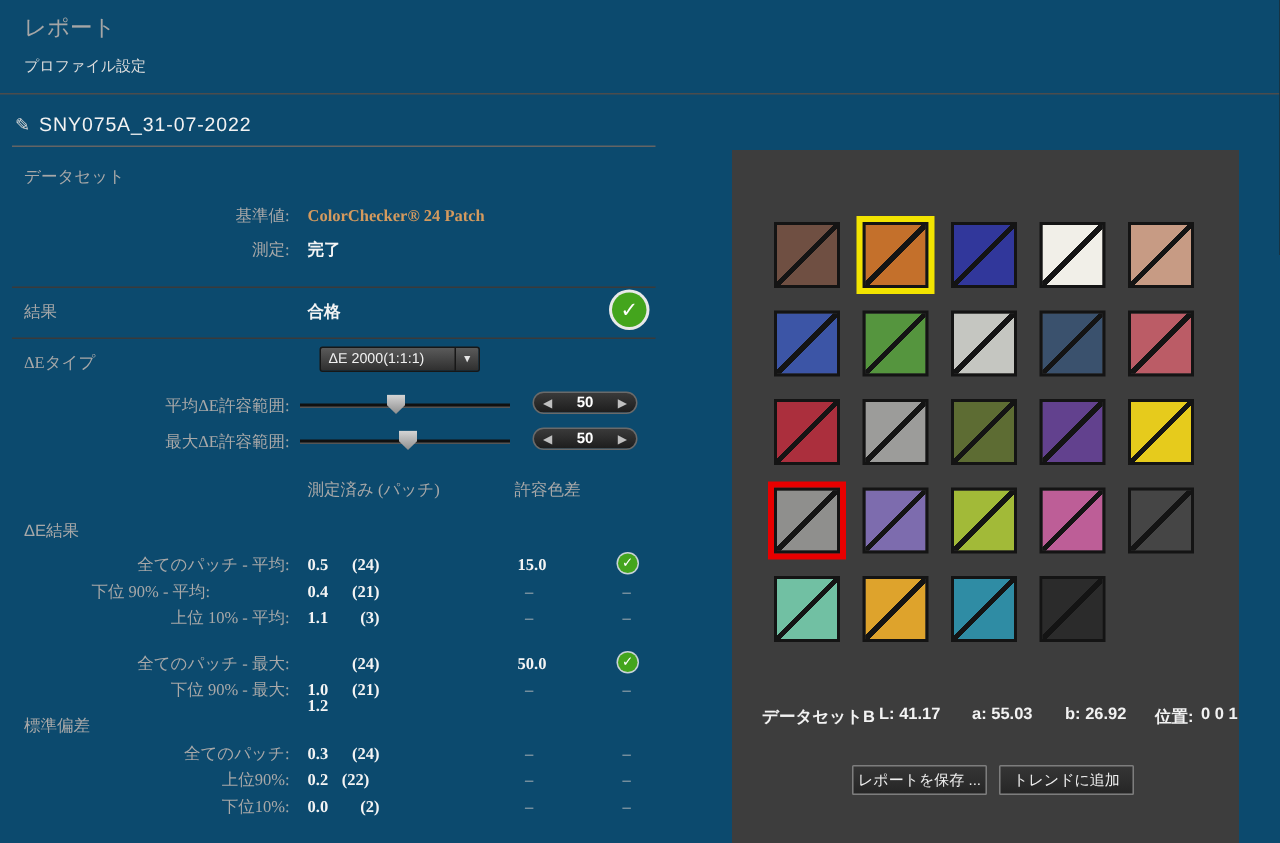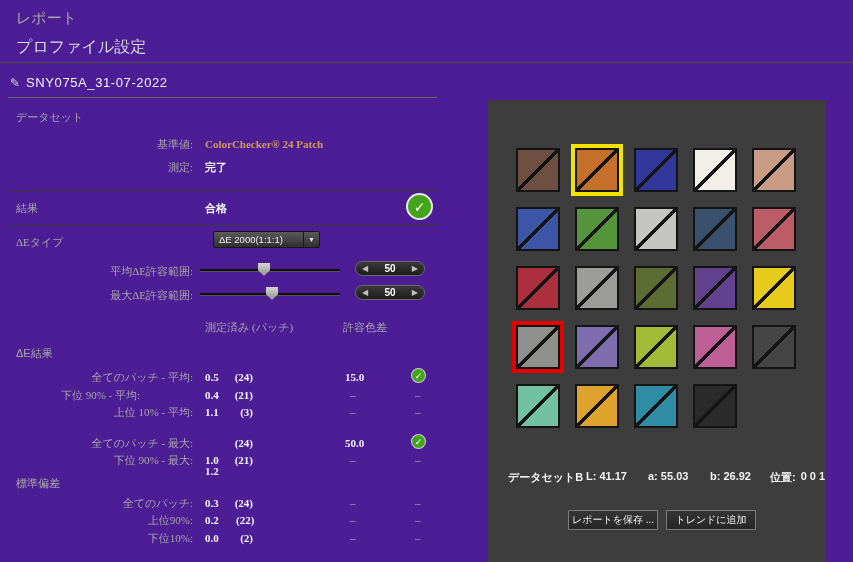--- a/index.html
+++ b/index.html
@@ -1,26 +1,26 @@
 <!DOCTYPE html>
 <html><head>
 <meta charset="utf-8">
 <style>
   html,body{margin:0;padding:0;background:#222;}
-  .app{position:relative;width:853px;height:562px;overflow:hidden;background:#4c1d95;
+  .app{position:relative;width:853px;height:562px;overflow:hidden;background:#0c4a6e;
        font-family:"Liberation Sans","DejaVu Sans",sans-serif;-webkit-font-smoothing:antialiased;}
   .abs{position:absolute;}
   .lab{color:#a8a8a8;font-size:11px;}
   .val{color:#f4f4f4;font-size:11px;font-weight:bold;}
   .dash{color:#bdbdbd;font-size:11px;}
   .cell{position:absolute;height:14px;line-height:14px;white-space:nowrap;font-family:Liberation Serif, serif;}
 
   
   .hdr-title{left:16px;top:9px;font-size:15px;color:#a6a6a6;}
-  .hdr-sub{left:16px;top:37px;font-size:16px;color:#dcdcdc;}
+  .hdr-sub{left:16px;top:37px;font-size:10px;color:#dcdcdc;}
   .hdr-line{left:0;top:62px;width:853px;height:1px;background:#4c4c4c;}
 
   
   .profile{left:10px;top:75px;display:flex;align-items:center;gap:6px;}
   .pencil{color:#d8d8d8;font-size:12px;}
   .profile-name{color:#f2f2f2;font-size:13px;letter-spacing:0.6px;}
   .profile-line{left:8px;top:97px;width:429px;height:1px;background:#646464;}
   .sep{left:8px;width:429px;height:1px;background:#3a3a3a;}
 
   .rlab{left:8px;width:185px;text-align:right;}
@@ -159,21 +159,21 @@
       <div class="cell val" style="left: 221px; top: 453px; width: 32px; text-align: right;">(21)</div>
       <div class="cell dash" style="left: 350px; top: 453px;">–</div>
       <div class="cell dash" style="left: 415px; top: 453px;">–</div>
       <div class="cell lab" style="left: 8px; top: 496px; width: 185px; text-align: right;">全てのパッチ:</div>
       <div class="cell val" style="left: 205px; top: 496px;">0.3</div>
       <div class="cell val" style="left: 221px; top: 496px; width: 32px; text-align: right;">(24)</div>
       <div class="cell dash" style="left: 350px; top: 496px;">–</div>
       <div class="cell dash" style="left: 415px; top: 496px;">–</div>
       <div class="cell lab" style="left: 8px; top: 513px; width: 185px; text-align: right;">上位90%:</div>
       <div class="cell val" style="left: 205px; top: 513px;">0.2</div>
-      <div class="cell val" style="left: 236px; top: 513px; width: 32px; text-align: left;">(22)</div>
+      <div class="cell val" style="left: 221px; top: 513px; width: 32px; text-align: center;">(22)</div>
       <div class="cell dash" style="left: 350px; top: 513px;">–</div>
       <div class="cell dash" style="left: 415px; top: 513px;">–</div>
       <div class="cell lab" style="left: 8px; top: 531px; width: 185px; text-align: right;">下位10%:</div>
       <div class="cell val" style="left: 205px; top: 531px;">0.0</div>
       <div class="cell val" style="left: 221px; top: 531px; width: 32px; text-align: right;">(2)</div>
       <div class="cell dash" style="left: 350px; top: 531px;">–</div>
       <div class="cell dash" style="left: 415px; top: 531px;">–</div>
     </div>
 
   <div class="abs rpanel">

